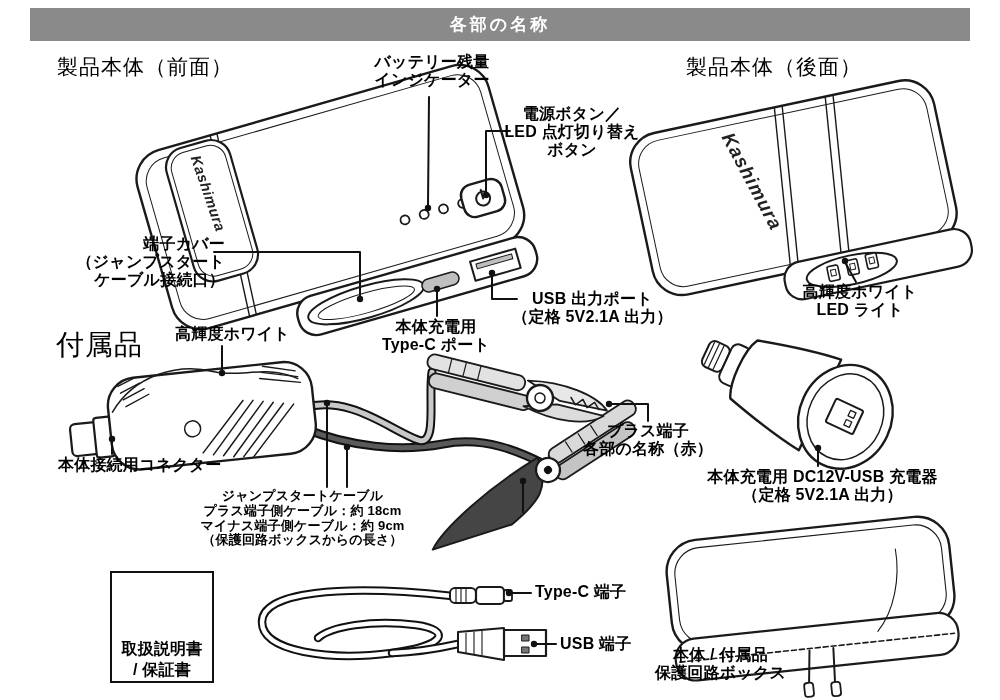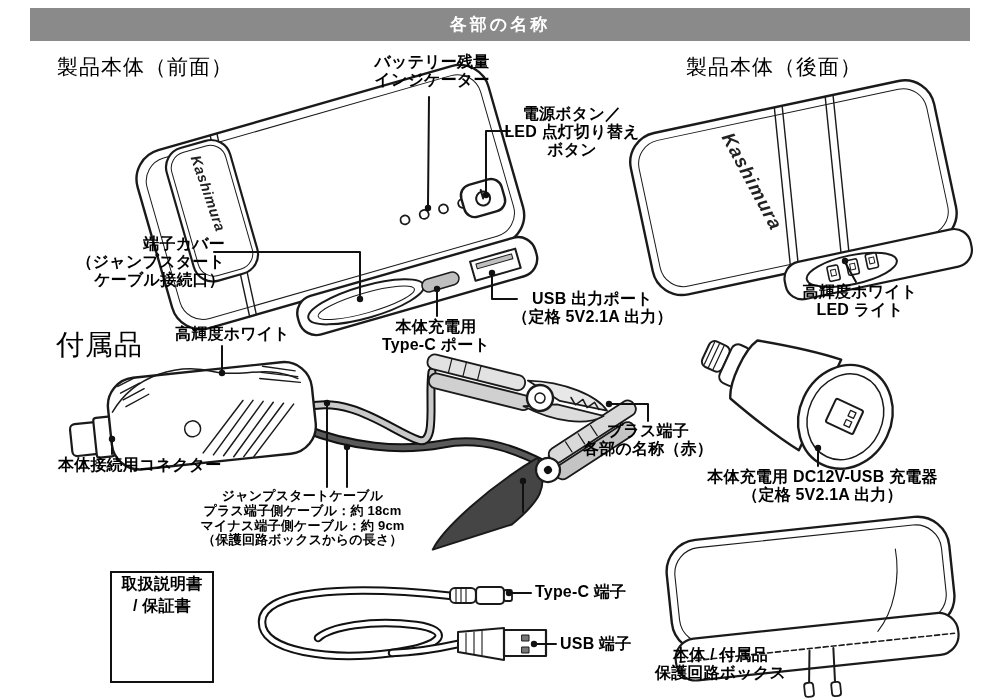--- a/index.html
+++ b/index.html
@@ -9,21 +9,21 @@
   .hdr{position:absolute;left:30px;top:8px;width:940px;height:33px;
        display:flex;align-items:center;justify-content:center;
        font-size:17px;font-weight:bold;letter-spacing:3px;}
   .heading{position:absolute;font-size:21px;font-weight:normal;letter-spacing:1px;white-space:pre-line;}
   .label{position:absolute;font-size:16px;font-weight:700;line-height:1.14;
          white-space:pre-line;text-align:center;letter-spacing:.2px;}
   .label.left{text-align:left;}
   .small{font-size:13px;}
   .manual-box{position:absolute;left:110px;top:571px;width:104px;height:112px;
               border:2.2px solid #111;box-sizing:border-box;
-              display:flex;align-items:flex-start;justify-content:center;}
+              display:flex;align-items:flex-end;justify-content:center;}
   .manual-box .label{position:static;line-height:1.35;}
 </style>
 </head>
 <body>
 
 <div id="page">
 
   <svg id="artwork" width="1000" height="700" viewBox="0 0 1000 700" stroke-linecap="round" stroke-linejoin="round">
 
     <g transform="translate(795,195) rotate(-12)" fill="#fff" stroke="#1a1a1a">

